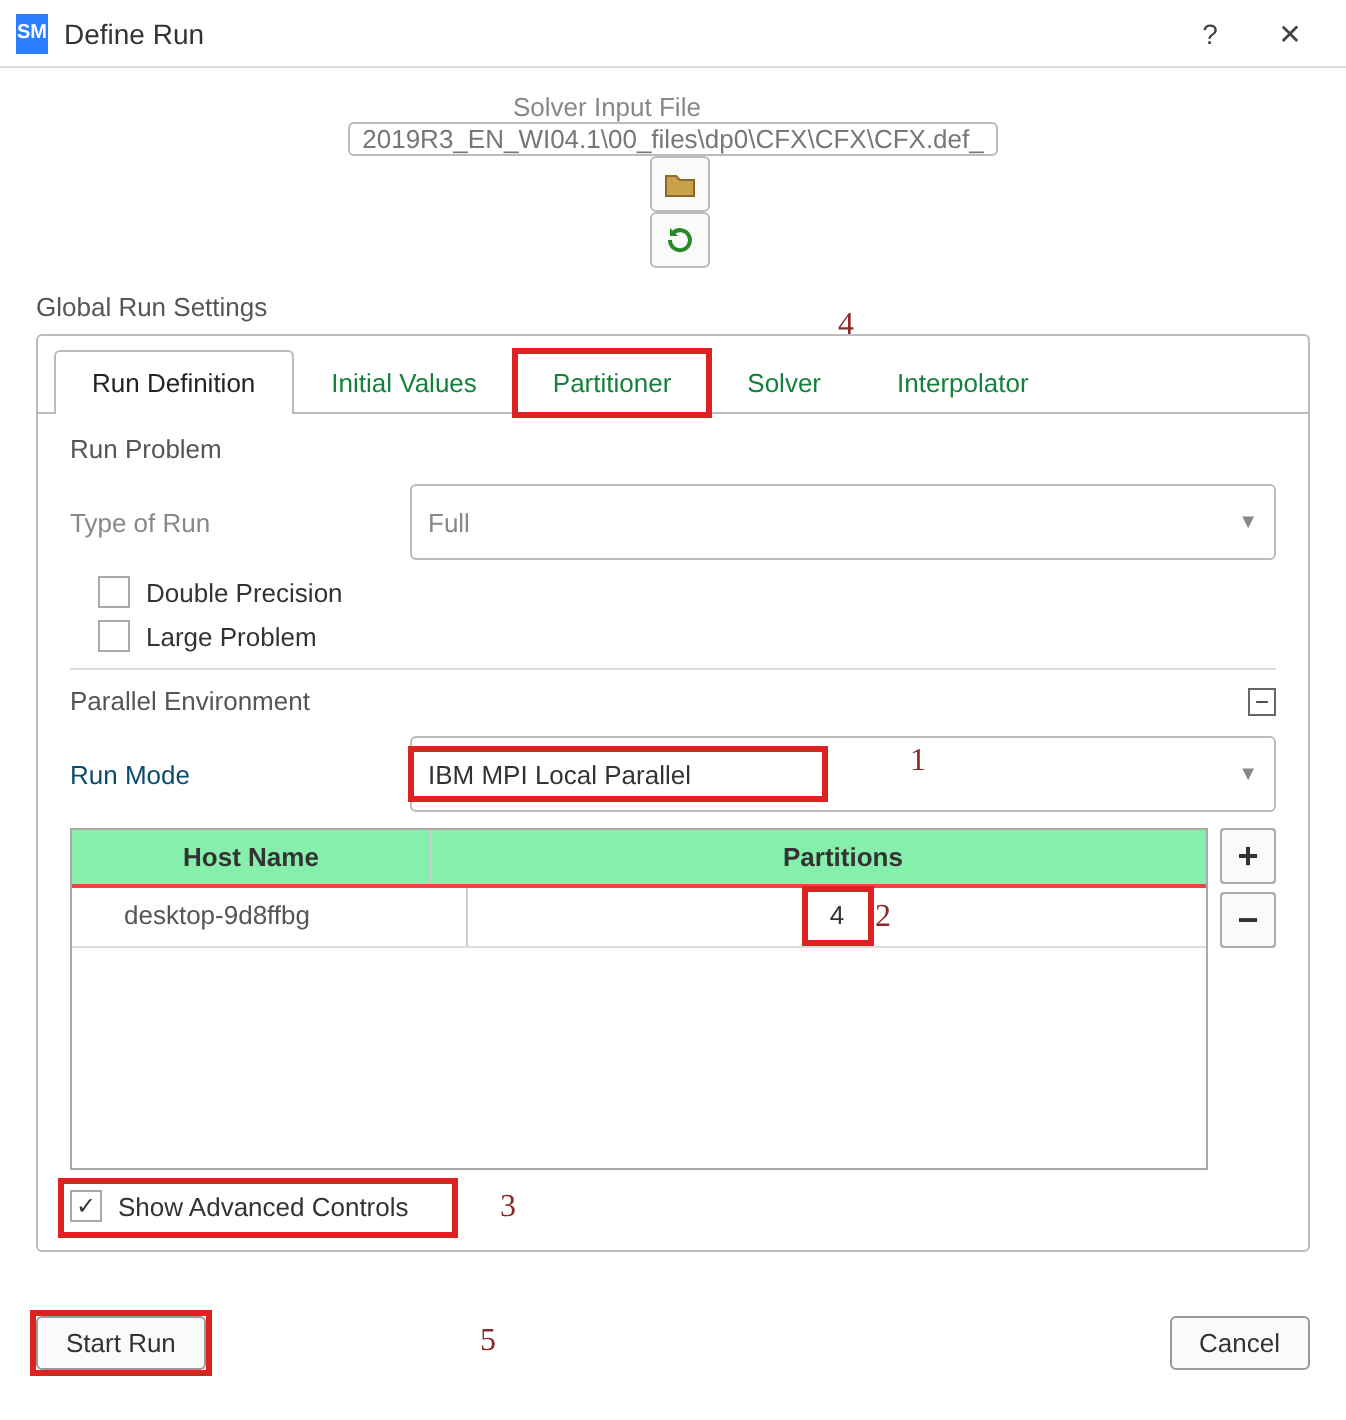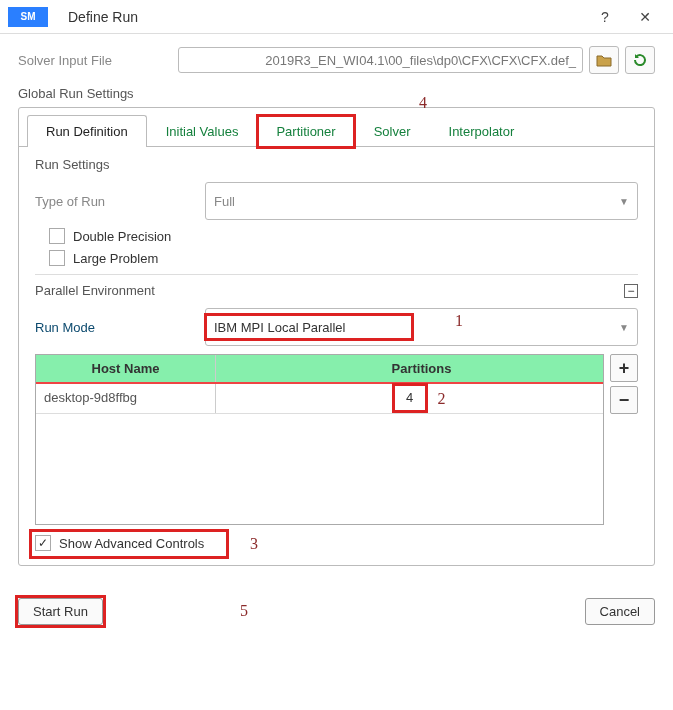--- a/index.html
+++ b/index.html
@@ -13,37 +13,37 @@
       overflow: hidden;
     }
     .titlebar {
       height: 34px;
       display: flex;
       align-items: center;
       padding: 0 8px;
       border-bottom: 1px solid #ddd;
     }
     .titlebar .app-icon {
-      width: 40px; height: 20px;
+      width: 16px; height: 20px;
       background: #2a7fff;
       color: #fff;
       font-size: 10px;
       font-weight: bold;
       display: flex; align-items: center; justify-content: center;
-      margin-right: 20px;
+      margin-right: 8px;
     }
     .titlebar .title { flex: 1; font-size: 14px; }
     .titlebar .winbtn {
       width: 40px; height: 28px;
       display: flex; align-items: center; justify-content: center;
       font-size: 14px;
       color: #444;
     }
     .content { padding: 12px 18px 12px 18px; }
-    .row { display: flex; align-items: center; margin-bottom: 12px; }
+    .row { display: flex; align-items: center; margin-bottom: 12px; flex-direction: column; }
     .label { color: #888; }
     .solver-row .label { width: 160px; }
     .solver-input {
       flex: 1;
       border: 1px solid #bbb;
       border-radius: 3px;
       height: 26px;
       padding: 0 6px;
       background: #fff;
       color: #777;
@@ -137,21 +137,21 @@
       padding: 6px 8px; font-weight: bold; text-align: center;
       border-right: 1px solid #ccc;
     }
     .th:last-child { border-right: none; }
     .th.host { width: 180px; }
     .th.part { flex: 1; }
     .tbody { background: #fff; height: 140px; }
     .trow { display: flex; border-bottom: 1px solid #ddd; height: 30px; }
     .td { padding: 6px 8px; border-right: 1px solid #ccc; }
     .td:last-child { border-right: none; }
-    .td.host { width: 180px; color: #555; }
+    .td.host { width: 180px; color: #555; margin-left: 18px; }
     .td.part { flex: 1; text-align: center; color: #333; }
     .table-btns { display: flex; flex-direction: column; gap: 4px; }
     .sq-btn {
       width: 28px; height: 28px;
       border: 1px solid #aaa;
       border-radius: 2px;
       display: flex; align-items: center; justify-content: center;
       font-size: 18px; font-weight: bold;
       background: #fafafa;
     }
@@ -211,21 +211,21 @@
     <div class="tabs">
       <div class="tab active">Run Definition</div>
       <div class="tab">Initial Values</div>
       <div class="tab" style="position:relative;">Partitioner<span class="highlight-box" style="left:-2px;top:-2px;right:-2px;bottom:-2px;"></span></div>
       <div class="tab">Solver</div>
       <div class="tab">Interpolator</div>
     </div>
     <span class="annot-label" style="left:400px; top:-14px;">4</span>
 
     <div class="tab-body">
-      <div class="group-title">Run Settings</div>
+      <div class="group-title">Run Problem</div>
 
       <div class="field-row">
         <div class="flabel">Type of Run</div>
         <div class="dropdown">
           <span>Full</span>
           <span class="chev">▼</span>
         </div>
       </div>
 
       <div class="checkbox-row">

